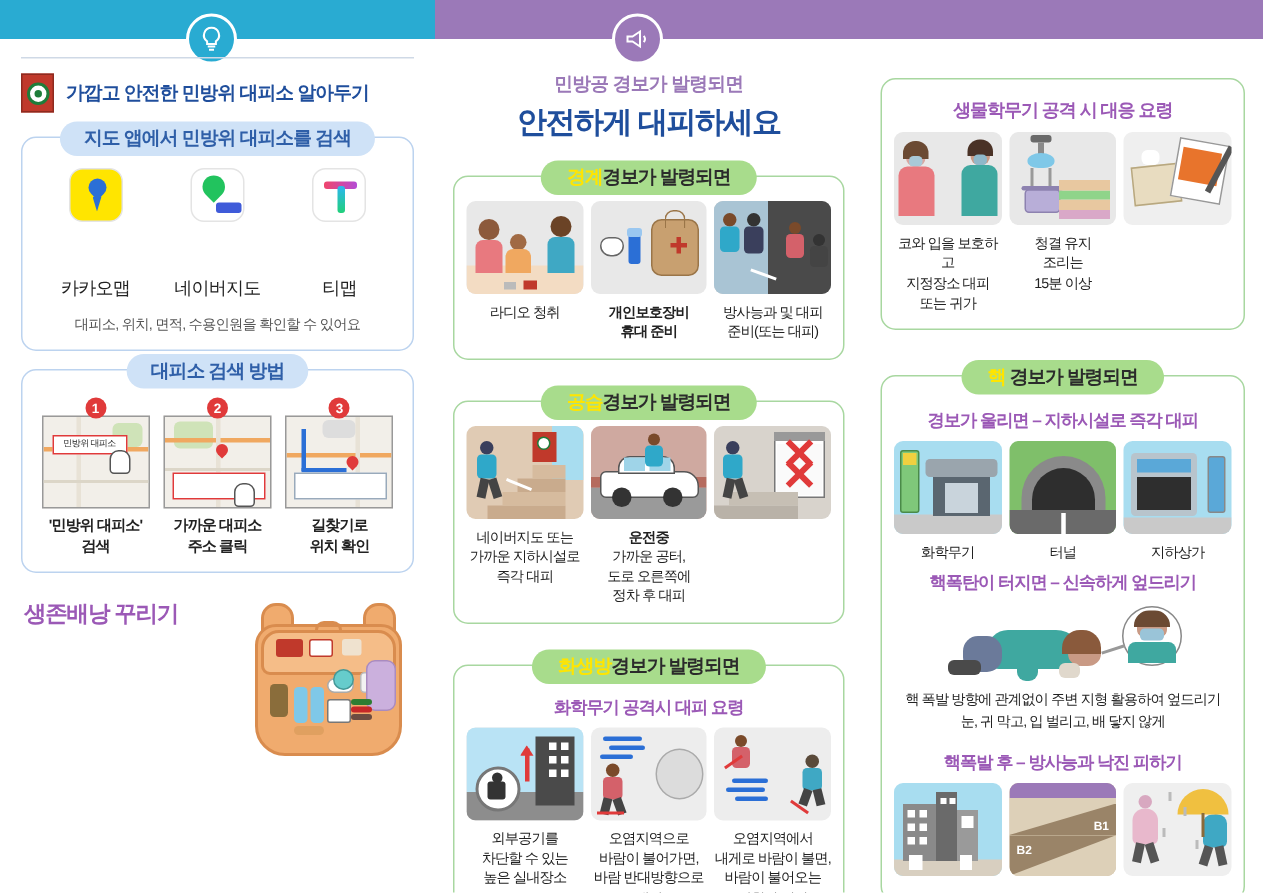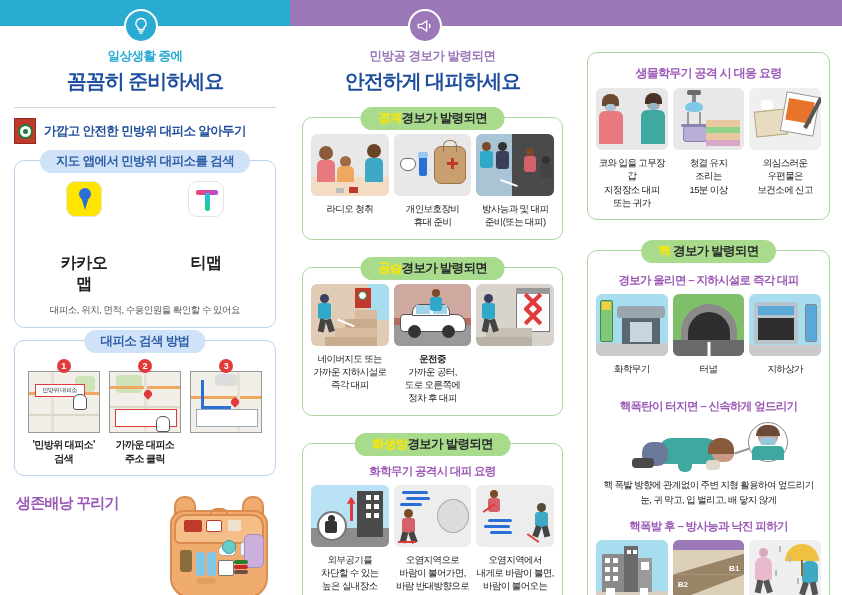--- a/index.html
+++ b/index.html
@@ -110,21 +110,21 @@
   }
   .ic-safe { background: #2239a8; }
   .ic-safe::before {
     content: ""; position: absolute; left: 11px; top: 5px; width: 14px; height: 14px;
     border-radius: 50% 50% 50% 0; transform: rotate(-45deg); background: #e03a3a;
   }
   .ic-safe::after {
     content: ""; position: absolute; left: 4px; bottom: 4px; width: 28px; height: 9px;
     background: #8fd4f5; border-radius: 50%;
   }
-  .app-label { font-size: 16px; font-weight: bold; color: #222; letter-spacing: -0.5px; margin-top: 36px; }
+  .app-label { font-size: 12px; font-weight: normal; color: #222; letter-spacing: -0.5px; margin-top: 36px; }
   .card-note { text-align: center; font-size: 9.5px; color: #555; margin-top: 9px; letter-spacing: -0.5px; }
 
   .steps { display: flex; justify-content: space-around; padding-top: 8px; }
   .step { width: 76px; text-align: center; position: relative; }
   .step-num {
     position: absolute; top: -6px; left: 50%; transform: translateX(-50%);
     width: 14px; height: 14px; border-radius: 50%; background: #e03a3a;
     color: #fff; font-size: 9px; font-weight: bold; line-height: 14px; z-index: 3;
   }
   .phone {
@@ -221,39 +221,39 @@
     </svg>
   </div>
   <div class="badge-circle badge-purple">
     <svg width="20" height="20" viewBox="0 0 24 24" fill="none" stroke="#ffffff" stroke-width="1.6">
       <path d="M4 10v4h4l6 4V6l-6 4H4z"></path>
       <path d="M17 9.5a4 4 0 0 1 0 5"></path>
     </svg>
   </div>
 
   <div class="col col-left">
-    <div class="head-wrap">
-      <div class="head-sub cyan">일상생활 중에</div>
-      <div class="head-main">꼼꼼히 준비하세요</div>
-    </div>
     <div class="rule"></div>
 
     <div class="kb-row">
       <div class="kb-logo">
           <div class="inner"></div>
         </div>
       <div class="kb-text">가깝고 안전한 민방위 대피소 알아두기</div>
     </div>
 
     <div class="card">
       <div class="card-title">지도 앱에서 민방위 대피소를 검색</div>
       <div class="apps">
         <div class="app">
           <div class="app-icon ic-kakao"></div>
           <div class="app-label">카카오맵</div>
+        </div>
+        <div class="app">
+          <div class="app-icon ic-naver"></div>
+          <div class="app-label">네이버지도</div>
         </div>
         <div class="app">
           <div class="app-icon ic-tmap"></div>
           <div class="app-label">티맵</div>
         </div>
       </div>
       <div class="card-note">대피소, 위치, 면적, 수용인원을 확인할 수 있어요</div>
     </div>
 
     <div class="card">
@@ -293,20 +293,22 @@
           <div class="step-num">3</div>
           <div class="phone">
             <div class="greenblob" style="left:24px; top:2px; width:22px; height:12px; background:#ddd;"></div>
             <div class="roadA" style="top:24px;"></div>
               <div class="roadB" style="left:46px;"></div>
             <div class="route"></div>
               <div class="route2"></div>
             <div class="pin" style="left:40px; top:26px;"></div>
             <div class="infobox2"></div>
           </div>
+          <div class="step-label" style="white-space:pre-line;">길찾기로
+위치 확인</div>
         </div>
 
       </div>
     </div>
 
     <div class="surv">
       <div class="surv-left">
         <div class="surv-title">생존배낭 꾸리기</div>
       </div>
       <div class="backpack">
@@ -360,21 +362,21 @@
         <div class="cell">
           <div class="pic">
             <div class="fg" style="left:6px; top:24px; width:16px; height:13px; background:#fff; border:1.5px solid #666; border-radius:8px 8px 10px 10px;"></div>
             <div class="fg" style="left:25px; top:22px; width:8px; height:20px; background:#2b6fd6; border-radius:2px;"></div>
             <div class="fg" style="left:24px; top:18px; width:10px; height:6px; background:#9ac7f0; border-radius:2px;"></div>
             <div class="fg" style="right:5px; top:12px; width:32px; height:38px; background:#c8a070; border:1.5px solid #9a7548; border-radius:7px;"></div>
             <div class="fg" style="right:14px; top:6px; width:14px; height:12px; border:1.5px solid #9a7548; border-bottom:none; border-radius:6px 6px 0 0;"></div>
             <div class="fg" style="right:17px; top:24px; width:3px; height:11px; background:#c0392b;"></div>
             <div class="fg" style="right:13px; top:28px; width:11px; height:3px; background:#c0392b;"></div>
           </div>
-          <div class="cap" style="white-space:pre-line;">개인보호장비
+          <div class="cap" style="white-space:pre-line;font-weight:bold;">개인보호장비
 휴대 준비</div>
         </div>
         <div class="cell">
           <div class="pic" style="background:#c9c9c9;">
             <div class="fg" style="left:0; top:0; width:46%; height:100%; background:#a9c4d4;"></div>
             <div class="fg" style="right:0; top:0; width:54%; height:100%; background:#4a4a4a;"></div>
             <div class="fg" style="left:6px; top:8px; width:9px; height:9px; border-radius:50%; background:#7a4a2a;"></div>
             <div class="fg" style="left:4px; top:17px; width:13px; height:17px; background:#2fa8c9; border-radius:3px;"></div>
             <div class="fg" style="left:22px; top:8px; width:9px; height:9px; border-radius:50%; background:#333;"></div>
             <div class="fg" style="left:20px; top:17px; width:13px; height:18px; background:#3a3f5c; border-radius:3px;"></div>
@@ -524,21 +526,21 @@
           <div class="pic">
             <div class="fg" style="left:8px; top:8px; width:13px; height:15px; border-radius:50% 50% 40% 40%; background:#d9a6a0;"></div>
             <div class="fg" style="left:6px; top:6px; width:17px; height:12px; border-radius:8px 8px 0 0; background:#6b4a33;"></div>
             <div class="fg" style="left:10px; top:16px; width:9px; height:7px; background:#a9c9d8; border-radius:3px;"></div>
             <div class="fg" style="left:3px; top:23px; width:24px; height:33px; background:#e8797f; border-radius:6px 6px 0 0;"></div>
             <div class="fg" style="right:8px; top:7px; width:13px; height:15px; border-radius:50% 50% 40% 40%; background:#c99a85;"></div>
             <div class="fg" style="right:6px; top:5px; width:17px; height:11px; border-radius:8px 8px 0 0; background:#4a3226;"></div>
             <div class="fg" style="right:10px; top:15px; width:9px; height:7px; background:#8fb8c9; border-radius:3px;"></div>
             <div class="fg" style="right:3px; top:22px; width:24px; height:34px; background:#3fa8a0; border-radius:6px 6px 0 0;"></div>
           </div>
-          <div class="cap" style="white-space:pre-line;">코와 입을 고무장갑
+          <div class="cap" style="white-space:pre-line;">코와 입을 보호하고
 지정장소 대피
 또는 귀가</div>
         </div>
         <div class="cell">
           <div class="pic">
             <div class="fg" style="left:14px; top:2px; width:14px; height:5px; background:#6a6a6a; border-radius:2px;"></div>
             <div class="fg" style="left:19px; top:7px; width:4px; height:8px; background:#8a8a8a;"></div>
             <div class="fg" style="left:12px; top:14px; width:18px; height:10px; background:#7fc8e8; border-radius:50% 50% 40% 40%;"></div>
             <div class="fg" style="left:14px; top:24px; width:2px; height:12px; background:#999;"></div>
             <div class="fg" style="left:26px; top:24px; width:2px; height:12px; background:#999;"></div>
@@ -554,23 +556,20 @@
 15분 이상</div>
         </div>
         <div class="cell">
           <div class="pic" style="background:#efefef;">
             <div class="fg" style="left:6px; top:22px; width:32px; height:26px; background:#e8dcc0; border:1.5px solid #b8a880; transform:rotate(-6deg);"></div>
             <div class="fg" style="right:4px; top:6px; width:34px; height:40px; background:#fff; border:1.5px solid #999; transform:rotate(10deg);"></div>
             <div class="fg" style="right:8px; top:12px; width:26px; height:22px; background:#e8742c; transform:rotate(10deg);"></div>
             <div class="fg" style="right:6px; top:8px; width:4px; height:34px; background:#555; transform:rotate(28deg);"></div>
             <div class="fg" style="left:12px; top:12px; width:12px; height:10px; background:#fff; border-radius:4px;"></div>
           </div>
-          <div class="cap" style="white-space:pre-line;">의심스러운
-우편물은
-보건소에 신고</div>
         </div>
       </div>
     </div>
 
     <div class="gcard" style="margin-top:30px;">
       <div class="gcard-title"><span class="hl-y">핵</span><span> 경보가 발령되면</span></div>
 
       <div class="sub-purple" style="margin-top:6px;">경보가 울리면 – 지하시설로 즉각 대피</div>
       <div class="trio">
         <div class="cell">
@@ -598,21 +597,21 @@
             <div class="fg" style="left:0; bottom:0; width:100%; height:18%; background:#c9c9c9;"></div>
             <div class="fg" style="left:5px; top:8px; width:44px; height:42px; background:#b8c4cc; border-radius:3px;"></div>
             <div class="fg" style="left:9px; top:12px; width:36px; height:9px; background:#5aa8d8;"></div>
             <div class="fg" style="left:9px; top:24px; width:36px; height:22px; background:#2e2e2e;"></div>
             <div class="fg" style="right:4px; top:10px; width:12px; height:38px; background:#5aa8d8; border:1.5px solid #888; border-radius:2px;"></div>
           </div>
           <div class="cap">지하상가</div>
         </div>
       </div>
 
-      <div class="sub-purple" style="margin-top:24px;">핵폭탄이 터지면 – 신속하게 엎드리기</div>
+      <div class="sub-purple" style="margin-top:6px;">핵폭탄이 터지면 – 신속하게 엎드리기</div>
       <div style="position:relative; height:62px;">
         <div class="fg" style="left:62px; top:18px; width:64px; height:26px; background:#3fa8a0; border-radius:14px 18px 8px 8px;"></div>
         <div class="fg" style="left:46px; top:22px; width:26px; height:24px; background:#6b7a9a; border-radius:10px;"></div>
         <div class="fg" style="left:36px; top:38px; width:22px; height:10px; background:#4a4a4a; border-radius:4px;"></div>
         <div class="fg" style="left:116px; top:22px; width:22px; height:20px; border-radius:50% 50% 40% 40%; background:#c99a85;"></div>
         <div class="fg" style="left:112px; top:18px; width:26px; height:16px; border-radius:12px 12px 0 0; background:#8a5a3c;"></div>
         <div class="fg" style="left:82px; top:42px; width:14px; height:10px; background:#3fa8a0; border-radius:0 0 6px 6px;"></div>
         <div class="fg" style="left:110px; top:40px; width:14px; height:10px; background:#e0d8cc; border-radius:4px;"></div>
         <div class="fg" style="left:152px; top:2px; width:40px; height:40px; border-radius:50%; background:#fff; border:1.5px solid #888;"></div>
         <div class="fg" style="left:162px; top:8px; width:20px; height:16px; border-radius:50% 50% 40% 40%; background:#c99a85;"></div>

